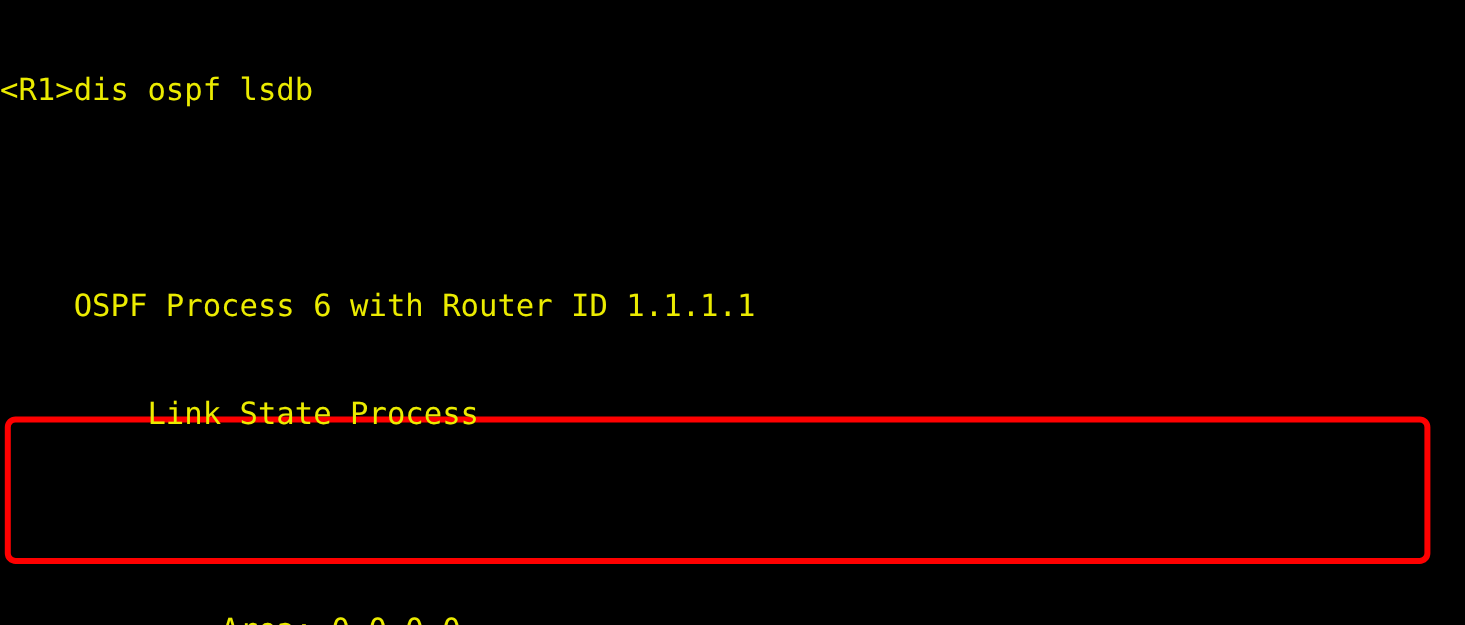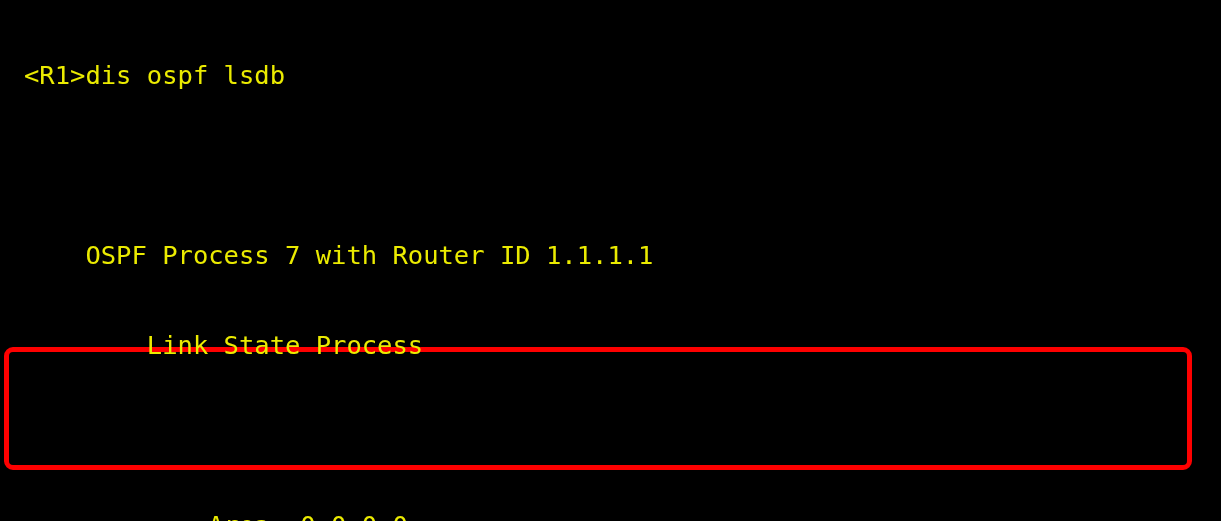--- a/index.html
+++ b/index.html
@@ -27,21 +27,20 @@
     line-height: 30px;
     letter-spacing: 0px;
     color: #ebeb00;
     white-space: pre;
     z-index: 2;
   }
   .term .line {
     display: block;
     height: 30px;
     white-space: pre;
-    margin-left: 24px;
   }
   #highlight-box {
     position: absolute;
     left: 4px;
     top: 347px;
     width: 1188px;
     height: 123px;
     border: 5px solid #fe0000;
     border-radius: 9px;
     box-sizing: border-box;
@@ -56,21 +55,21 @@
 
   <div id="highlight-box"></div>
 
   <div class="term">
     <span class="line"></span>
   </div>
 
   <div class="term" style="top:0px;">
     <span class="line">&lt;R1&gt;dis ospf lsdb</span>
     <span class="line"></span>
-    <span class="line">    OSPF Process 7 with Router ID 1.1.1.1</span>
+    <span class="line">    OSPF Process 6 with Router ID 1.1.1.1</span>
     <span class="line">        Link State Process</span>
     <span class="line"></span>
     <span class="line">            Area: 0.0.0.0</span>
     
     
     
     
     
     
     

